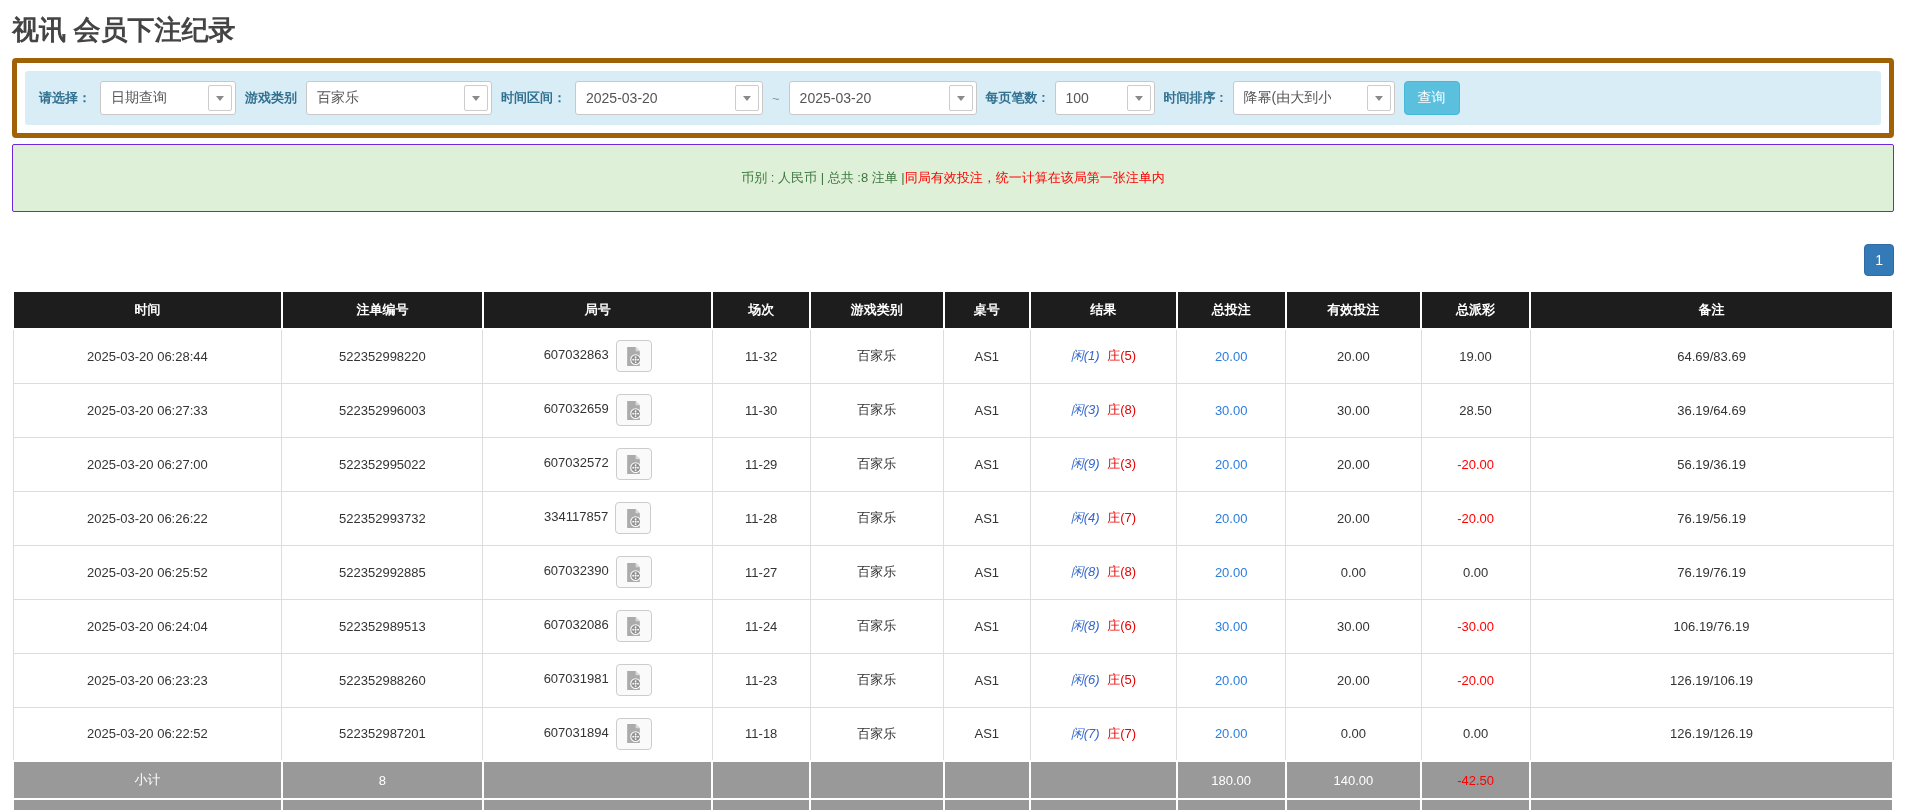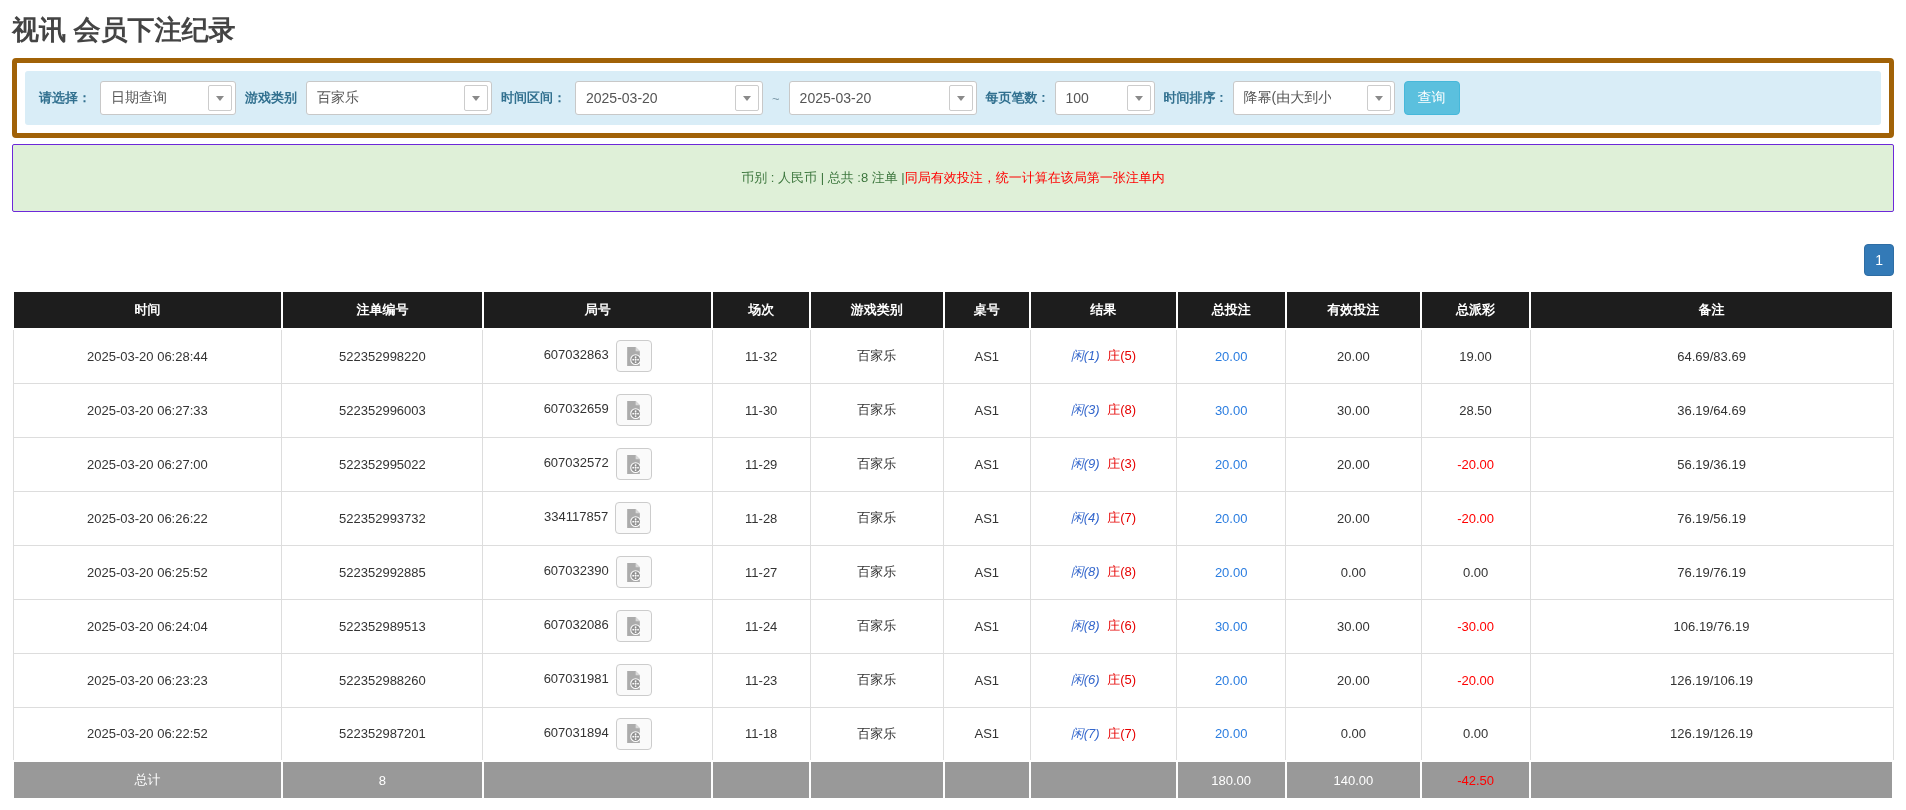--- a/index.html
+++ b/index.html
@@ -421,26 +421,39 @@
     <td>
       <a class="amt-link">20.00</a>
     </td>
     <td>0.00</td>
     <td class="payout-cell">0.00</td>
     <td>126.19/126.19</td>
   </tr>
 </tbody>
   <tfoot id="table-foot">
       <tr>
-        <td>总计</td>
+        <td>小计</td>
         <td>8</td>
         <td></td>
         <td></td>
         <td></td>
         <td></td>
         <td></td>
         <td>180.00</td>
         <td>140.00</td>
         <td class="neg">-42.50</td>
         <td></td>
       </tr>
+      <tr>
+        <td>总计</td>
+        <td>8</td>
+        <td></td>
+        <td></td>
+        <td></td>
+        <td></td>
+        <td></td>
+        <td>180.00</td>
+        <td>140.00</td>
+        <td class="neg">-42.50</td>
+        <td></td>
+      </tr>
     </tfoot>
 </table>
 
 </body></html>

